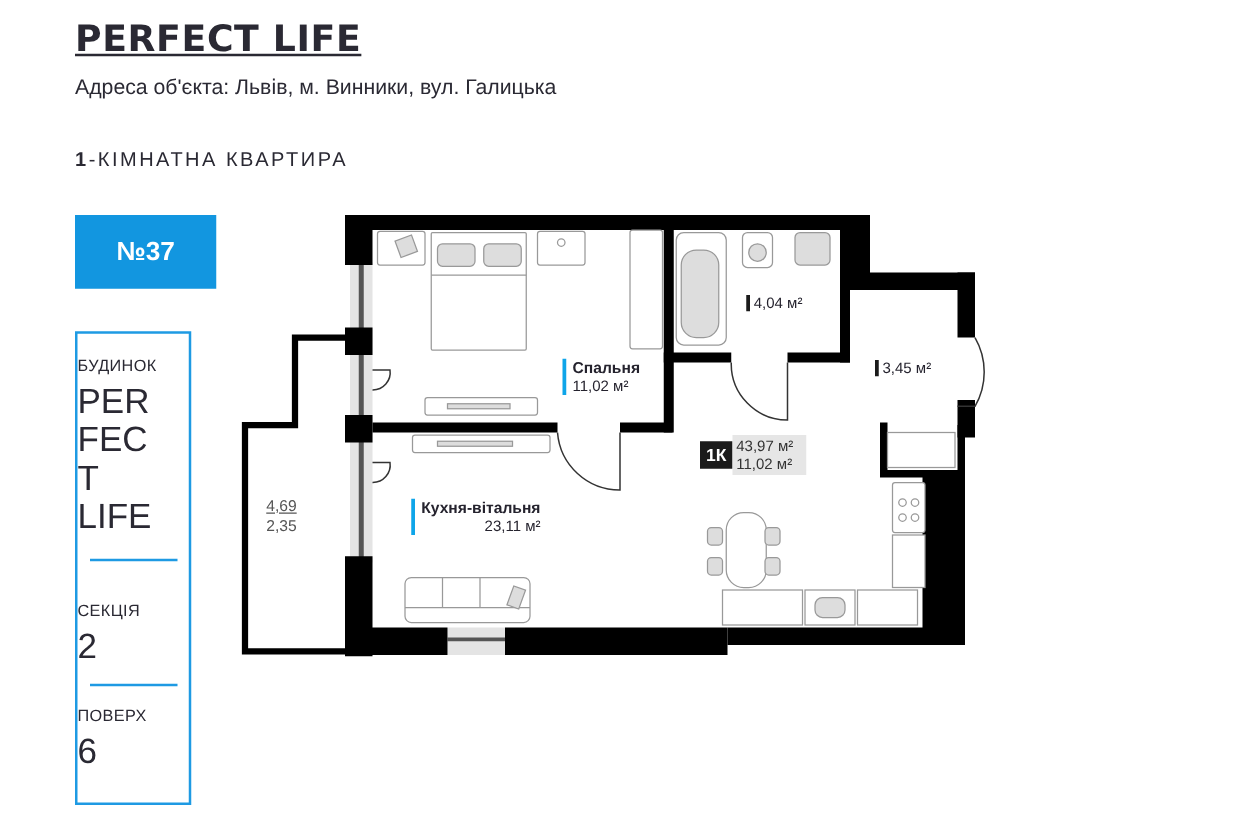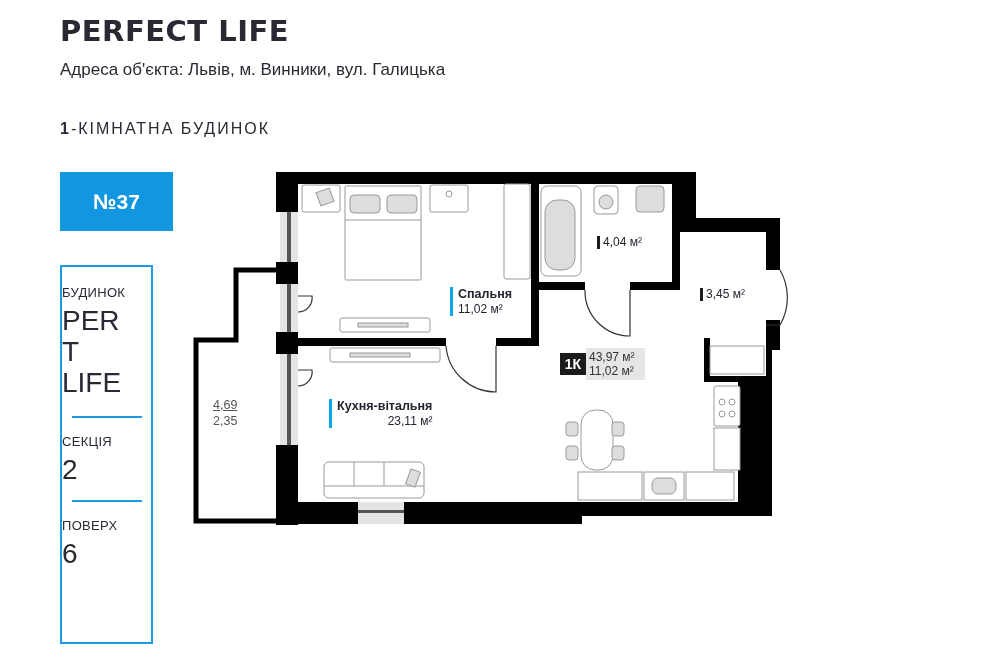--- a/index.html
+++ b/index.html
@@ -1,17 +1,17 @@
 <!DOCTYPE html>
 <html><head>
 <meta charset="utf-8">
 <style>
   html,body{margin:0;padding:0;background:#ffffff;}
   body{width:1000px;height:671px;position:relative;overflow:hidden;font-family:"Liberation Sans","DejaVu Sans",sans-serif;color:#25232e;}
-  .title{position:absolute;left:60px;top:14px;font-family:"DejaVu Sans",sans-serif;font-weight:bold;font-size:29px;letter-spacing:0.5px;color:#2a2933;}
+  .title{position:absolute;left:60px;top:14px;font-family:"DejaVu Sans",sans-serif;font-weight:bold;font-size:29px;letter-spacing:0.5px;color:#2a2933;text-decoration:underline;}
   .address{position:absolute;left:60px;top:60px;font-size:17px;color:#2a2933;}
   .rooms-type{position:absolute;left:60px;top:120px;font-size:16px;letter-spacing:2px;color:#2a2933;}
   .rooms-type b{font-weight:bold;}
   .apt-badge{position:absolute;left:60px;top:172px;width:113px;height:59px;background:#1296e0;color:#fff;font-weight:bold;font-size:21px;display:flex;align-items:center;justify-content:center;}
   .info-box{position:absolute;left:60px;top:265px;width:93px;height:379px;border:2px solid #1e9ae3;box-sizing:border-box;text-align:left;}
   .info-label{font-size:13px;color:#2a2933;letter-spacing:0.3px;}
   .info-value{font-size:28px;color:#2a2933;line-height:1.1;}
   .info-sep{width:70px;height:2px;background:#1e9ae3;margin:0 auto;}
   .plan{position:absolute;left:0;top:0;width:1000px;height:671px;}
   .room-label{position:absolute;font-size:12px;color:#25232e;border-left:3px solid #0ea5e9;padding-left:5px;line-height:1.2;}
@@ -21,33 +21,34 @@
   .balcony{position:absolute;left:213px;top:398px;font-size:12.5px;color:#555;text-align:center;line-height:1.25;}
   .summary{position:absolute;left:560px;top:348px;height:32px;display:flex;align-items:stretch;}
   .summary .k{background:#1b1b1b;color:#fff;font-weight:bold;font-size:14px;width:26px;display:flex;align-items:center;justify-content:center;height:22px;margin-top:5px;}
   .summary .v{background:#e6e6e6;padding:2px 10px 2px 3px;font-size:12px;line-height:14px;color:#333;}
 </style>
 </head>
 <body>
 
 <div class="title">PERFECT LIFE</div>
 <div class="address">Адреса об'єкта: Львів, м. Винники, вул. Галицька</div>
-<div class="rooms-type"><b>1</b><span>-КІМНАТНА БУДИНОК</span></div>
+<div class="rooms-type"><b>1</b><span>-КІМНАТНА КВАРТИРА</span></div>
 
 <div class="apt-badge">№37</div>
 
 <div class="info-box">
   <div class="info-label" style="margin-top:18px;">БУДИНОК</div>
   <div class="info-value" style="margin-top:6px;margin-bottom:18px;">
     <div>PER</div>
+    <div>FEC</div>
     <div>T</div>
     <div>LIFE</div>
   </div>
   <div class="info-sep"></div>
-  <div class="info-label" style="margin-top:16px;">СЕКЦІЯ</div>
+  <div class="info-label" style="margin-top:32px;">СЕКЦІЯ</div>
   <div class="info-value" style="margin-top:6px;margin-bottom:14px;">2</div>
   <div class="info-sep"></div>
   <div class="info-label" style="margin-top:16px;">ПОВЕРХ</div>
   <div class="info-value" style="margin-top:6px;">6</div>
 </div>
 
 <svg class="plan" viewBox="0 0 1000 671" xmlns="http://www.w3.org/2000/svg">
 
   <g fill="none" stroke="#000" stroke-width="5">
     <polyline points="280,270 236,270 236,340 196,340 196,521 280,521"></polyline>

